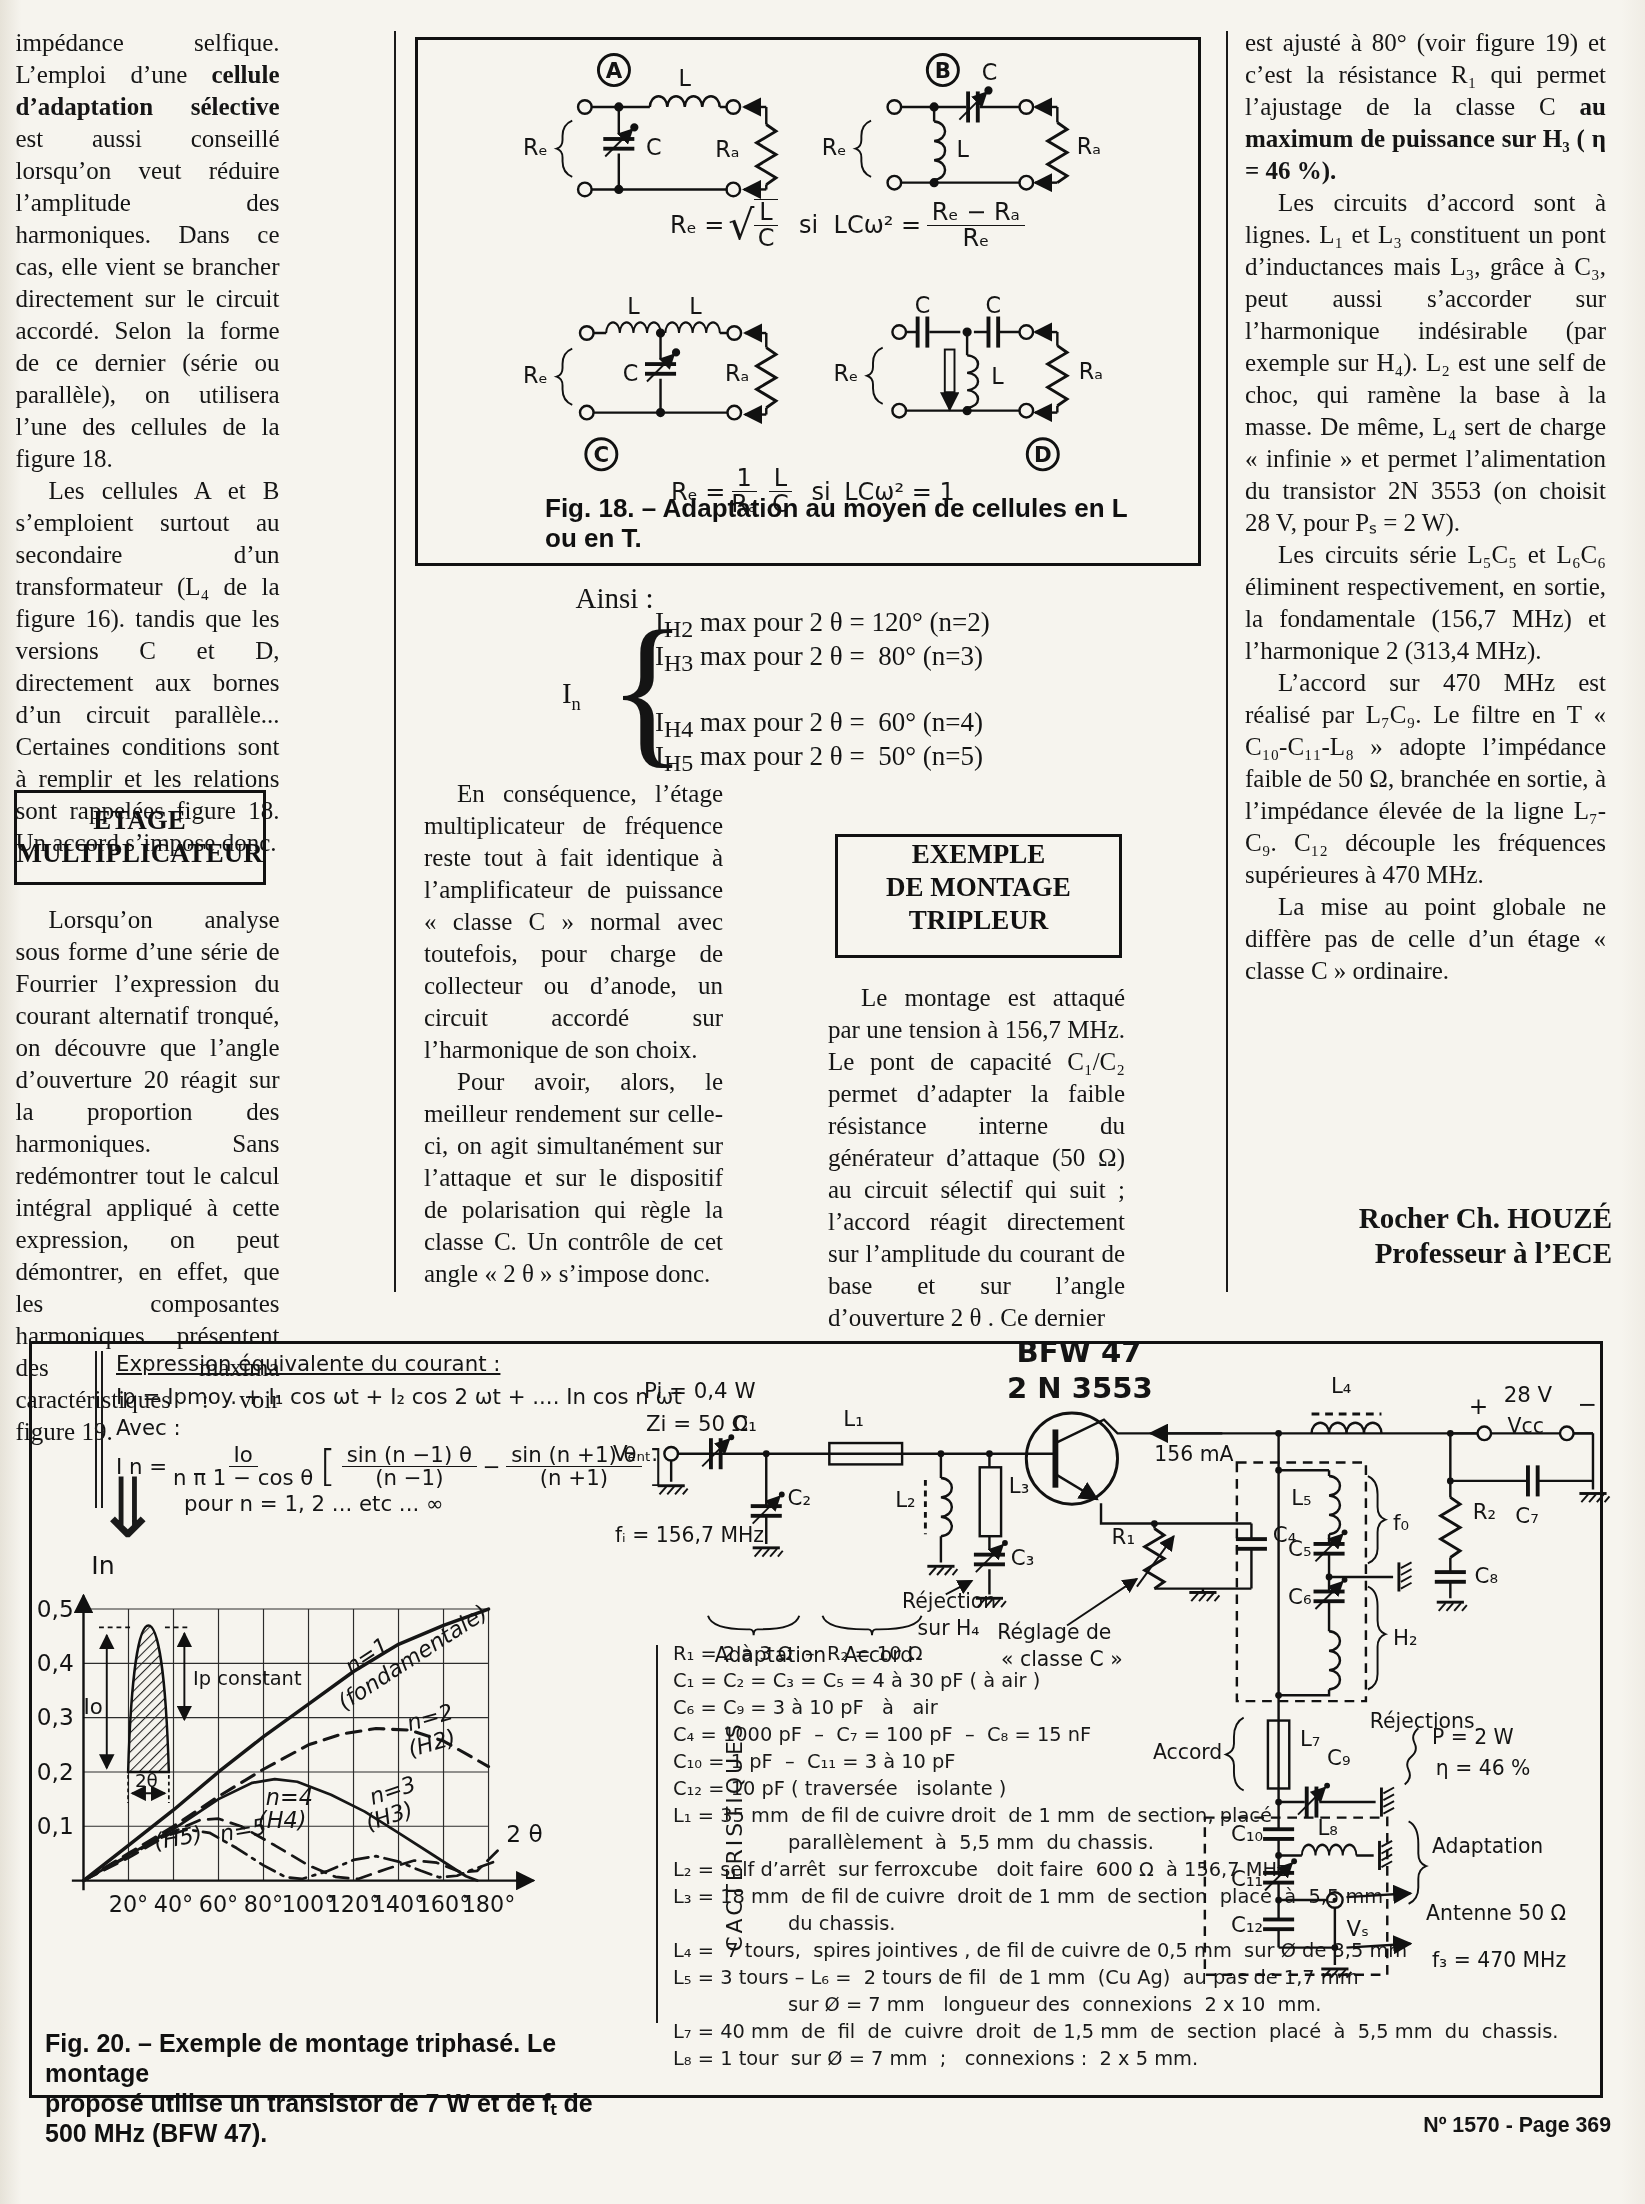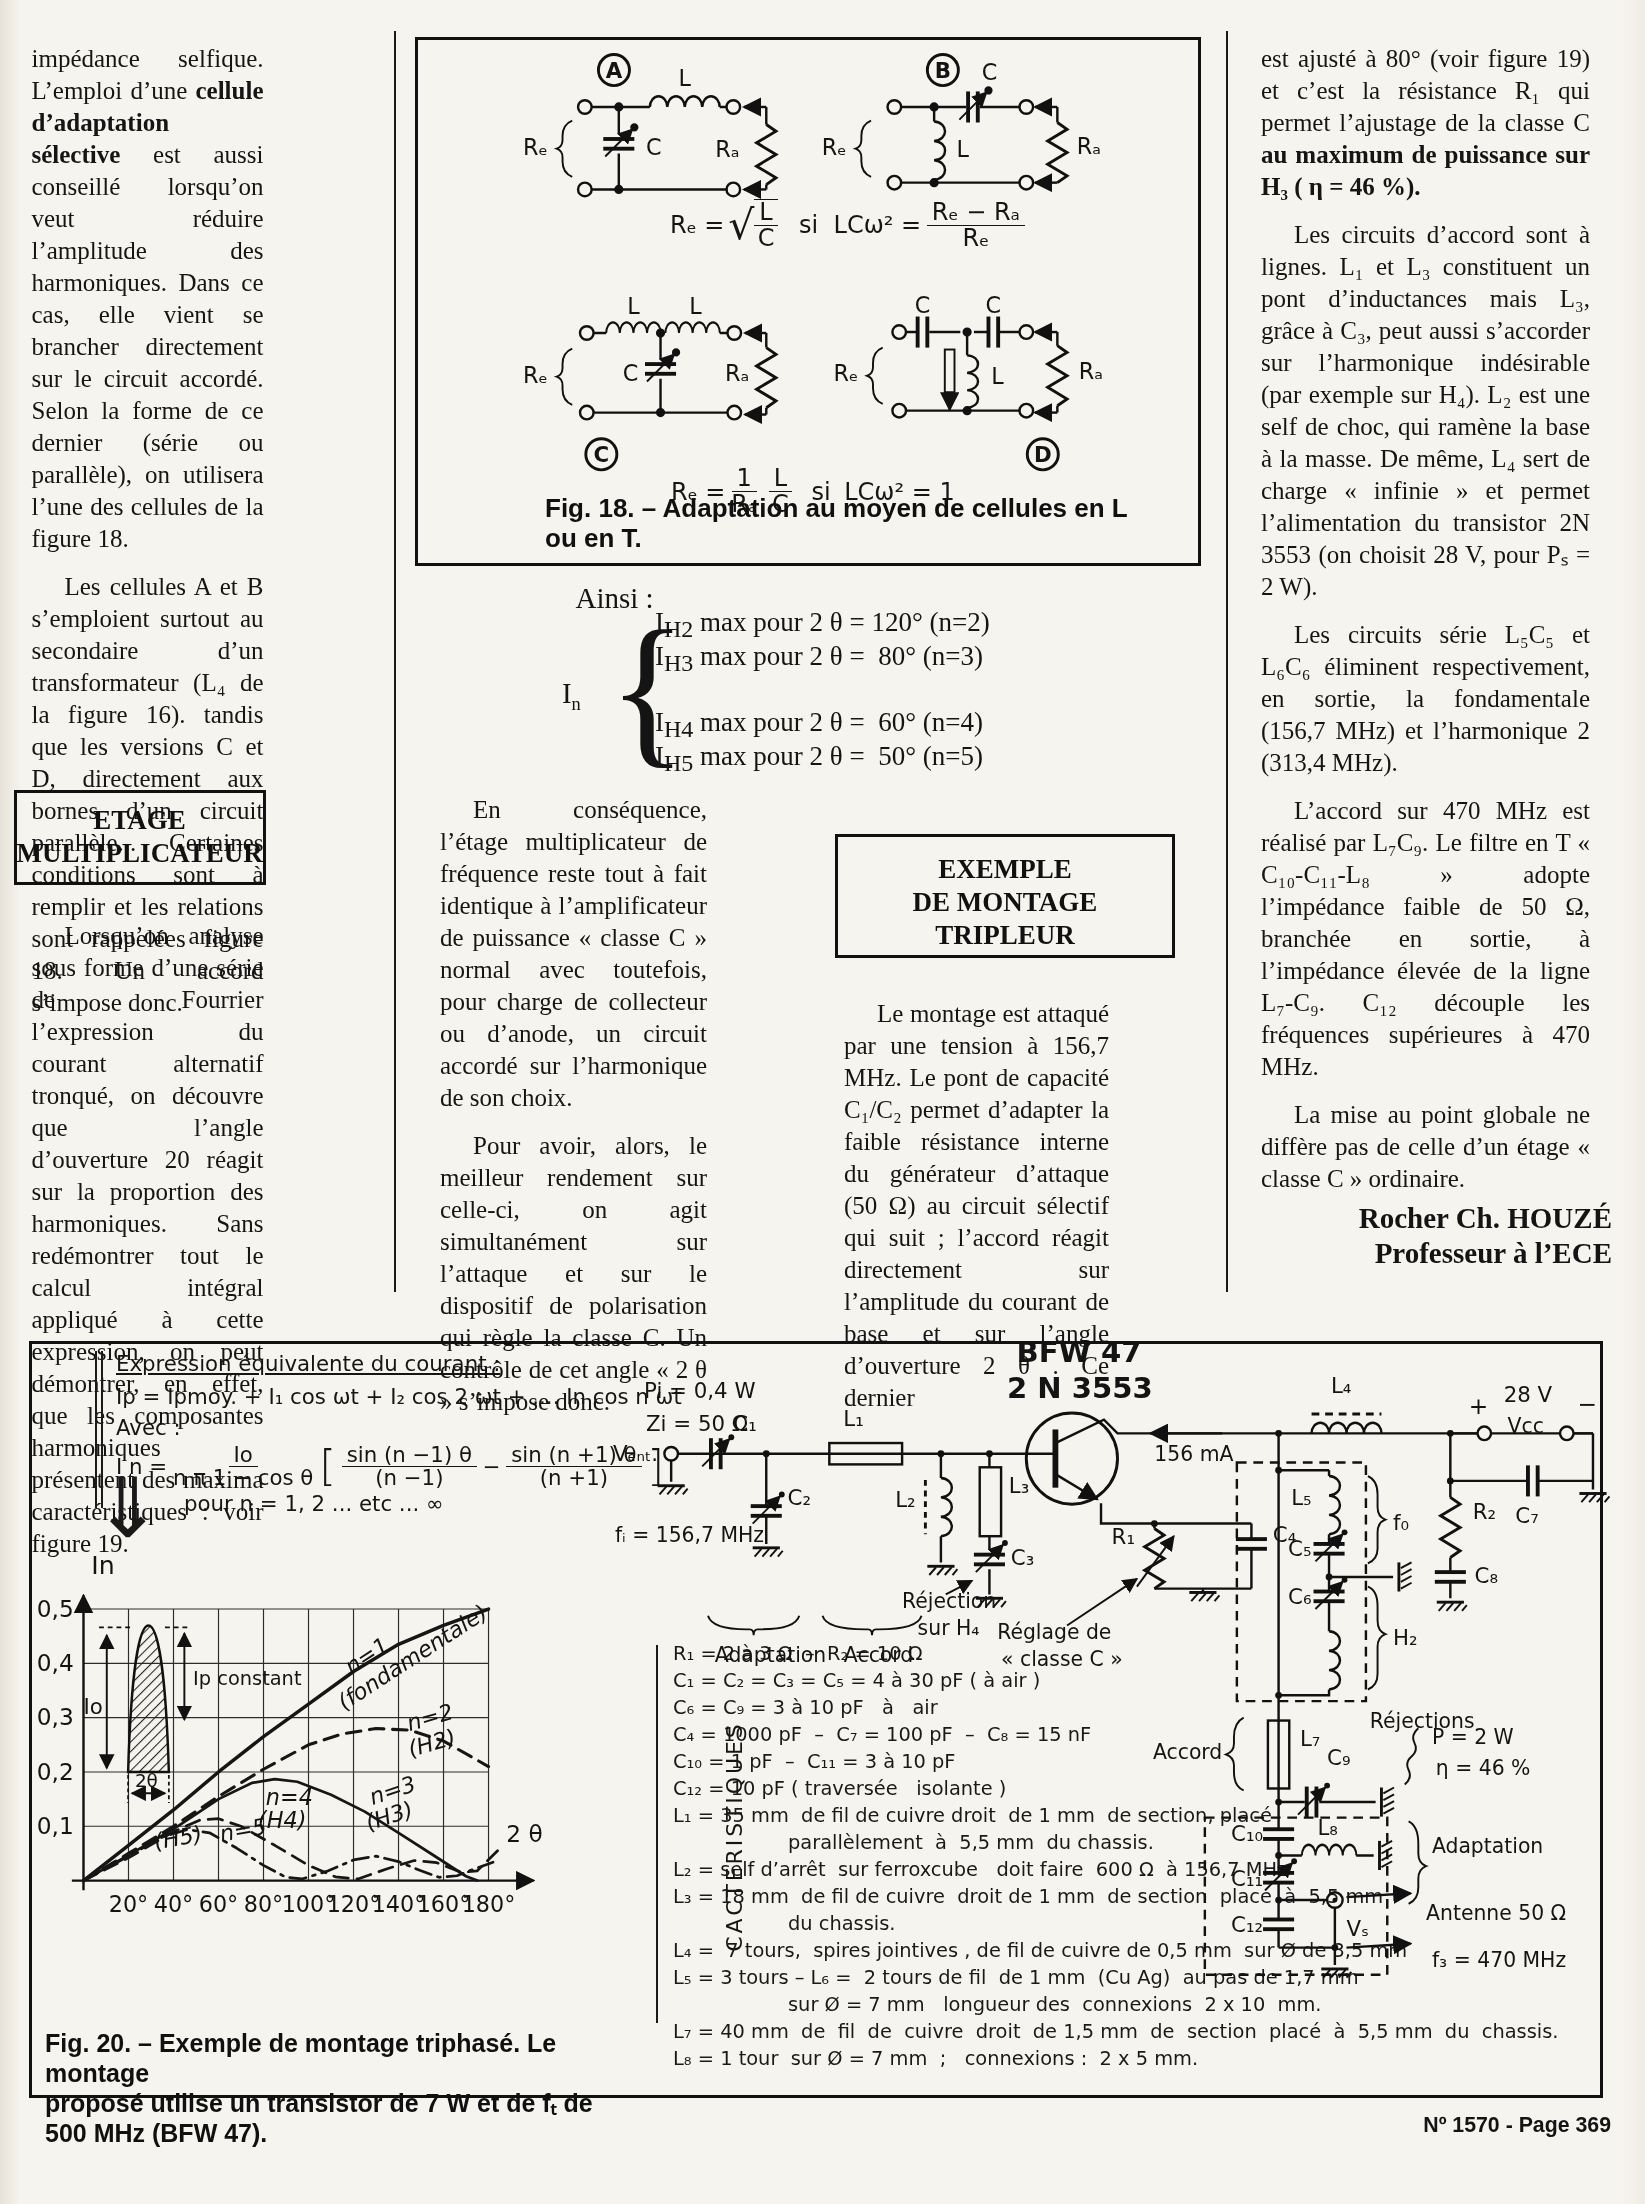--- a/index.html
+++ b/index.html
@@ -1,19 +1,19 @@
 <!DOCTYPE html>
 <html><head>
 <meta charset="utf-8">
 <style>
   html,body{margin:0;padding:0;background:#d8d5cd;}
   #page{position:relative;width:1646px;height:2205px;background:linear-gradient(90deg,#e6e2d8 0,#f6f4ee 21.3px,#f6f4ee 1621px,#efece4 1646px);overflow:hidden;color:#141414;}
   .abs{position:absolute;}
   .serifcol{font:25px/32px "Liberation Serif",serif;text-align:justify;color:#151515;}
-  .serifcol p{margin:16px;text-indent:33px;}
+  .serifcol p{margin:0;text-indent:33px;}
   .serifcol p.noind{text-indent:0;}
   .bhead{border:3.9px solid #111;box-sizing:border-box;text-align:center;font-family:"Liberation Serif",serif;font-weight:bold;white-space:pre-line;color:#111;margin-top:28px;}
   .caption{font:bold 25px/30px "Liberation Sans",sans-serif;white-space:pre-line;color:#101010;}
   .hand{font-family:"DejaVu Sans",sans-serif;color:#151515;}
   .vrule{position:absolute;width:1.9px;background:#1a1a1a;}
   .boxframe{position:absolute;border:3.9px solid #111;box-sizing:border-box;}
   svg text{font-family:"DejaVu Sans",sans-serif;fill:#141414;}
   .frac{display:inline-flex;flex-direction:column;align-items:center;vertical-align:middle;line-height:1.05;margin:0 5.8px;}
   .frac .nu{border-bottom:1.9px solid #151515;padding:0 4.9px;}
   .ainsi-item{position:absolute;font:27px "Liberation Serif",serif;white-space:pre;}
@@ -237,21 +237,21 @@
     <div class="ainsi-item" style="left:97px;top:61px;"><span>I</span><sub>H3</sub><span> max pour 2 θ =  80° (n=3)</span></div>
     <div class="ainsi-item" style="left:97px;top:127px;"><span>I</span><sub>H4</sub><span> max pour 2 θ =  60° (n=4)</span></div>
     <div class="ainsi-item" style="left:97px;top:161px;"><span>I</span><sub>H5</sub><span> max pour 2 θ =  50° (n=5)</span></div>
   </div>
 
   <div class="abs serifcol" style="left:424px;top:778px;width:299px;">
     <p>En conséquence, l’étage multiplicateur de fréquence reste tout à fait identique à l’amplificateur de puissance « classe C » normal avec toutefois, pour charge de collecteur ou d’anode, un circuit accordé sur l’harmonique de son choix.</p>
     <p>Pour avoir, alors, le meilleur rendement sur celle-ci, on agit simultanément sur l’attaque et sur le dispositif de polarisation qui règle la classe C. Un contrôle de cet angle « 2 θ » s’impose donc.</p>
   </div>
 
-  <div class="abs bhead" style="left:835px;top:806px;width:340px;height:124px;font-size:27px;line-height:33px;padding-top:16px;">EXEMPLE
+  <div class="abs bhead" style="left:835px;top:806px;width:287px;height:124px;font-size:27px;line-height:33px;padding-top:1px;">EXEMPLE
 DE MONTAGE
 TRIPLEUR</div>
   <div class="abs serifcol" style="left:828px;top:982px;width:297px;">
     <p>Le montage est attaqué par une tension à 156,7 MHz. Le pont de capacité C₁/C₂ permet d’adapter la faible résistance interne du générateur d’attaque (50 Ω) au circuit sélectif qui suit ; l’accord réagit directement sur l’amplitude du courant de base et sur l’angle d’ouverture 2 θ . Ce dernier</p>
   </div>
 
   <div class="abs serifcol" style="left:1245px;top:27px;width:361px;">
     <p class="noind"><span>est ajusté à 80° (voir figure 19) et c’est la résistance R₁ qui permet l’ajustage de la classe C </span><b>au maximum de puissance sur H₃</b><b> ( η =  46 %).</b></p>
     <p>Les circuits d’accord sont à lignes. L₁ et L₃ constituent un pont d’inductances mais L₃, grâce à C₃, peut aussi s’accorder sur l’harmonique indésirable (par exemple sur H₄). L₂ est une self de choc, qui ramène la base à la masse. De même, L₄ sert de charge « infinie » et permet l’alimentation du transistor 2N 3553 (on choisit 28 V, pour Pₛ = 2 W).</p>
     <p>Les circuits série L₅C₅ et L₆C₆ éliminent respectivement, en sortie, la fondamentale (156,7 MHz) et l’harmonique 2 (313,4 MHz).</p>

